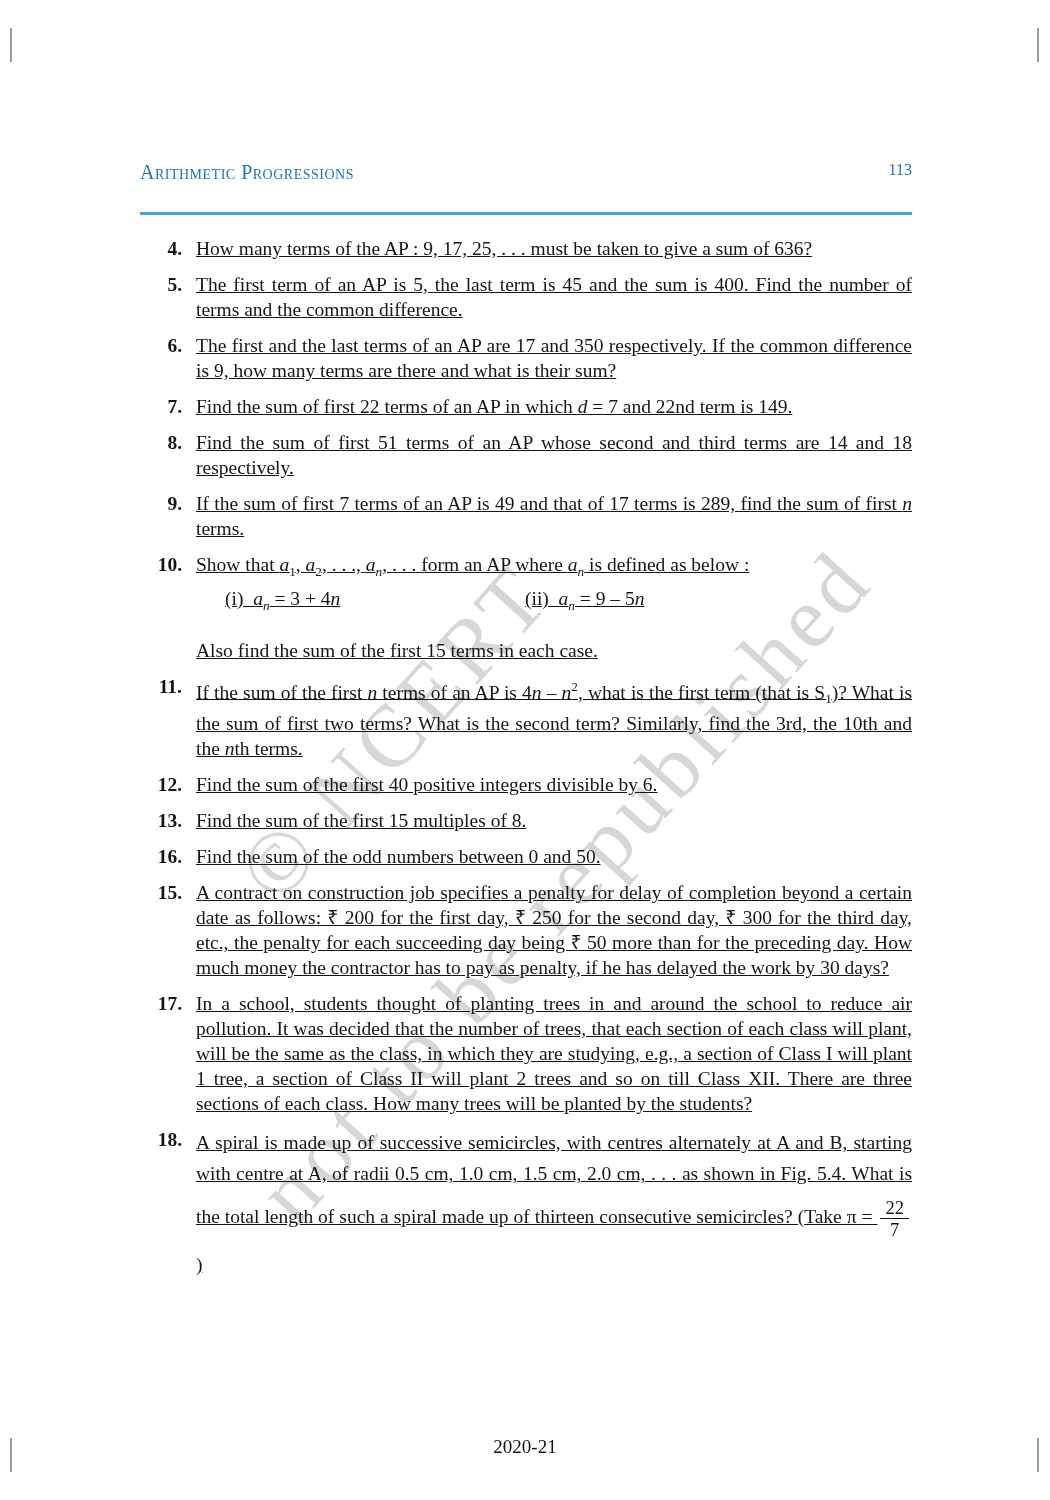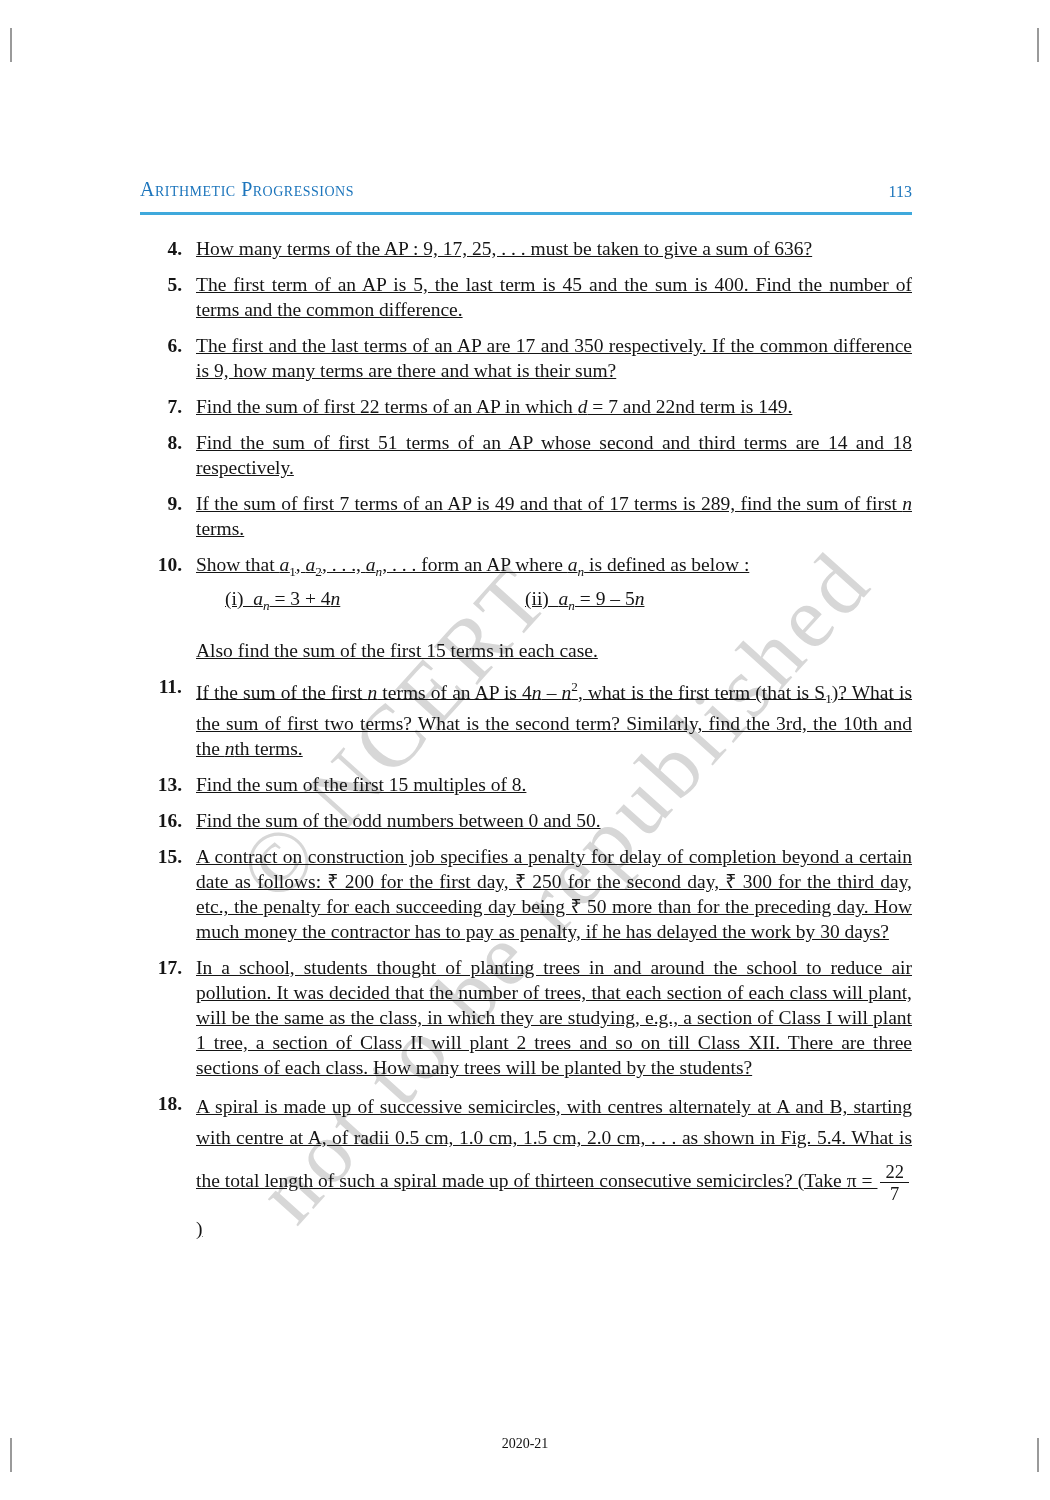--- a/index.html
+++ b/index.html
@@ -37,24 +37,24 @@
     white-space: nowrap;
     text-align: center;
     pointer-events: none;
     z-index: 0;
   }
 
   .page-header {
     position: absolute;
     left: 140px;
     right: 138px;
-    top: 178px;
+    top: 161px;
     display: flex;
     justify-content: space-between;
-    align-items: flex-end;
+    align-items: flex-start;
     z-index: 2;
   }
   .running-head {
     font-variant: small-caps;
     font-size: 20px;
     letter-spacing: 0.5px;
     color: #1c75bc;
   }
   .page-number {
     font-size: 16px;
@@ -113,21 +113,21 @@
   }
   .fnum { display: block; border-bottom: 1.6px solid #151515; padding: 0 5px; }
   .fden { display: block; }
 
   .page-footer {
     position: absolute;
     left: 0;
     top: 1436px;
     width: 100%;
     text-align: center;
-    font-size: 14px;
+    font-size: 19px;
     color: #111;
     z-index: 2;
   }
 </style>
 </head>
 <body>
 
 <div class="page">
 
   <div class="crop-mark crop-tl"></div>
@@ -183,20 +183,24 @@
             <span>(i)&nbsp;&nbsp;<i>a</i><sub><i>n</i></sub> = 3 + 4<i>n</i></span>
             <span>(ii)&nbsp;&nbsp;<i>a</i><sub><i>n</i></sub> = 9 – 5<i>n</i></span>
           </div>Also find the sum of the first 15 terms in each case.</div>
     </div>
 
     <div class="item">
       <span class="num">11.</span>
       <div class="body">If the sum of the first <i>n</i> terms of an AP is 4<i>n</i> – <i>n</i><sup>2</sup>, what is the first term (that is S<sub>1</sub>)? What is the sum of first two terms? What is the second term? Similarly, find the 3rd, the 10th and the <i>n</i>th terms.</div>
     </div>
 
+    <div class="item">
+      <span class="num">12.</span>
+      <div class="body">Find the sum of the first 40 positive integers divisible by 6.</div>
+    </div>
 
     <div class="item">
       <span class="num">13.</span>
       <div class="body">Find the sum of the first 15 multiples of 8.</div>
     </div>
 
     <div class="item">
       <span class="num">16.</span>
       <div class="body">Find the sum of the odd numbers between 0 and 50.</div>
     </div>

